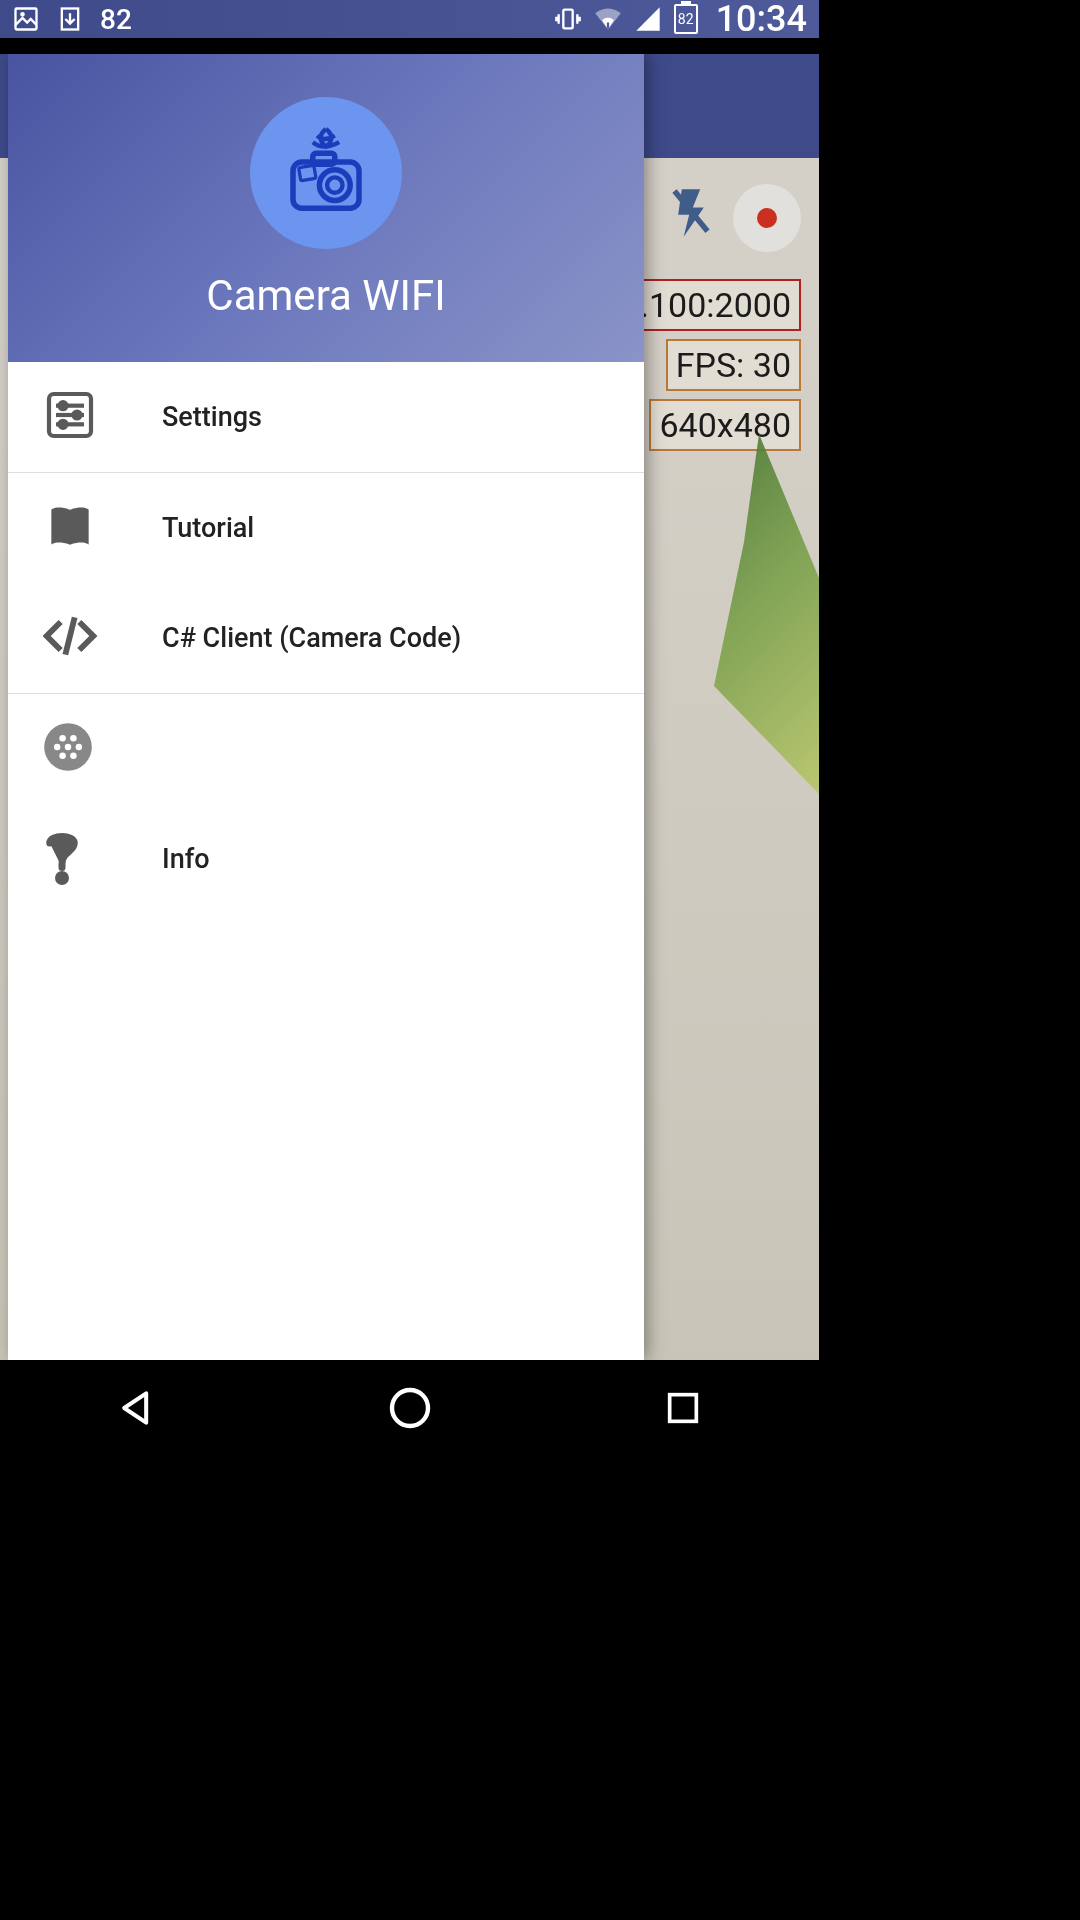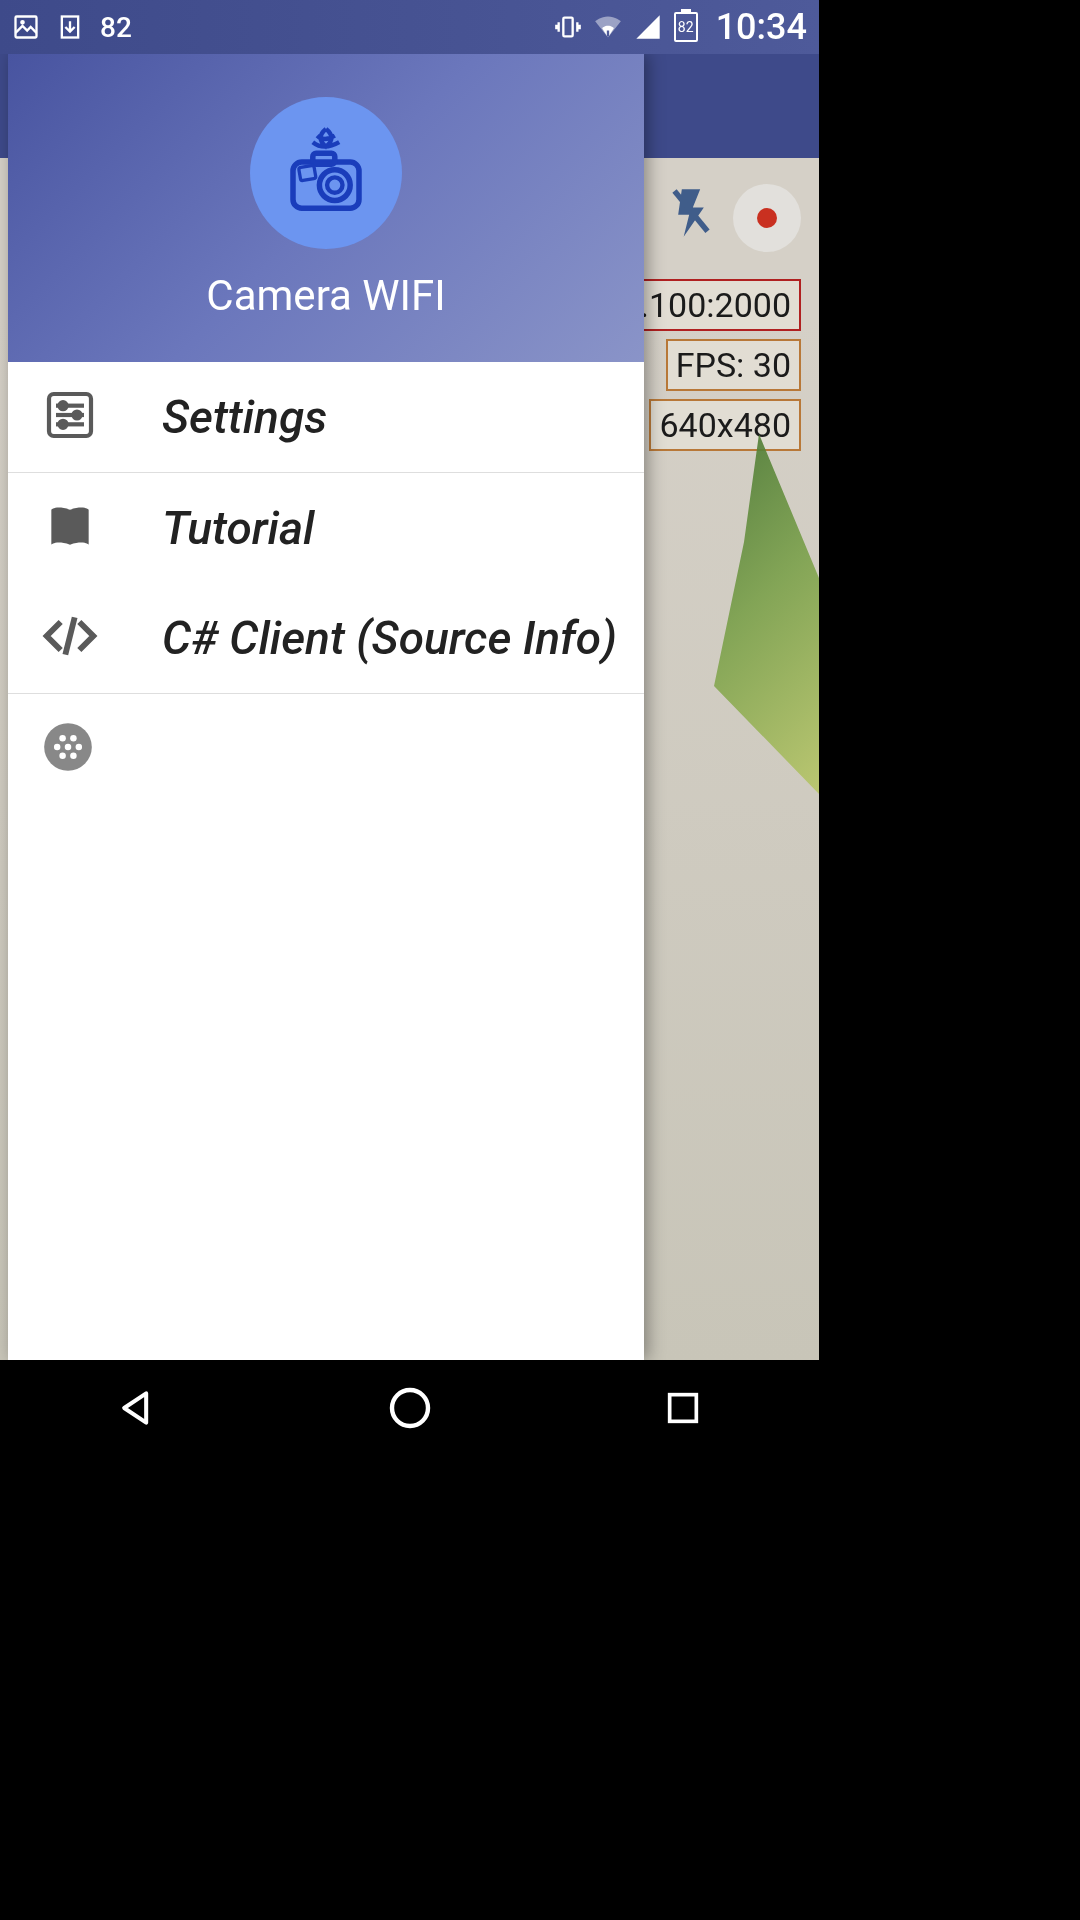--- a/index.html
+++ b/index.html
@@ -11,21 +11,21 @@
       position: relative;
       overflow: hidden;
     }
     
     
     .status-bar {
       position: absolute;
       top: 0;
       left: 0;
       right: 0;
-      height: 54px;
+      height: 38px;
       background: linear-gradient(to right, #3e4a8a, #4e5a9a);
       display: flex;
       align-items: center;
       padding: 8px 12px;
       color: #fff;
       z-index: 100;
     }
     .status-left { display: flex; align-items: center; gap: 16px; }
     .status-right { margin-left: auto; display: flex; align-items: center; gap: 12px; }
     .status-icon { width: 28px; height: 28px; display: flex; align-items: center; justify-content: center; }
@@ -142,24 +142,23 @@
     }
     .menu-icon-wrap {
       width: 120px;
       display: flex;
       align-items: center;
     }
     .menu-icon {
       color: #5a5a5a;
     }
     .menu-label {
-      font-size: 46px;
+      font-size: 27px;
       color: #222;
       font-weight: 500;
-      font-style: italic;
     }
     
     
     .nav-bar {
       position: absolute;
       bottom: 0;
       left: 0;
       right: 0;
       height: 96px;
       background: #000;
@@ -303,41 +302,52 @@
     </div>
 
     <div class="menu-item">
       <div class="menu-icon-wrap">
         <span class="menu-icon">
           <svg width="56" height="56" viewBox="0 0 24 24" fill="none" stroke="#5a5a5a" stroke-width="2.5">
               <path d="M8 6 L2 12 L8 18 M16 6 L22 12 L16 18 M14 4 L10 20"></path>
             </svg>
         </span>
       </div>
-      <span class="menu-label">C# Client (Source Info)</span>
+      <span class="menu-label">C# Client (Camera Code)</span>
     </div>
     <div class="divider"></div>
 
     <div class="menu-item">
       <div class="menu-icon-wrap">
         <span class="menu-icon">
           <svg width="52" height="52" viewBox="0 0 24 24">
               <circle cx="12" cy="12" r="11" fill="#888"></circle>
               <circle cx="7" cy="12" r="1.5" fill="#fff"></circle>
               <circle cx="12" cy="12" r="1.5" fill="#fff"></circle>
               <circle cx="17" cy="12" r="1.5" fill="#fff"></circle>
               <circle cx="9.5" cy="8" r="1.5" fill="#fff"></circle>
               <circle cx="14.5" cy="8" r="1.5" fill="#fff"></circle>
               <circle cx="9.5" cy="16" r="1.5" fill="#fff"></circle>
               <circle cx="14.5" cy="16" r="1.5" fill="#fff"></circle>
             </svg>
         </span>
       </div>
     </div>
 
+    <div class="menu-item">
+      <div class="menu-icon-wrap">
+        <span class="menu-icon">
+          <svg width="40" height="56" viewBox="0 0 20 32">
+              <path fill="#5a5a5a" d="M3 8 C3 3 17 3 17 8 C17 13 10 13 10 20 L10 22 C10 22 10 22 10 22 M10 26 A2 2 0 1 0 10 30 A2 2 0 1 0 10 26" stroke="#5a5a5a" stroke-width="4" stroke-linecap="round"></path>
+              <circle cx="10" cy="28" r="2.5" fill="#5a5a5a"></circle>
+            </svg>
+        </span>
+      </div>
+      <span class="menu-label">Info</span>
+    </div>
   </div>
 </div>
 
 <div class="nav-bar">
   <div class="nav-button">
     <svg width="44" height="44" viewBox="0 0 24 24" fill="none" stroke="#fff" stroke-width="2.2">
         <path d="M17 4 L5 12 L17 20 Z" stroke-linejoin="round"></path>
       </svg>
   </div>
   <div class="nav-button">

